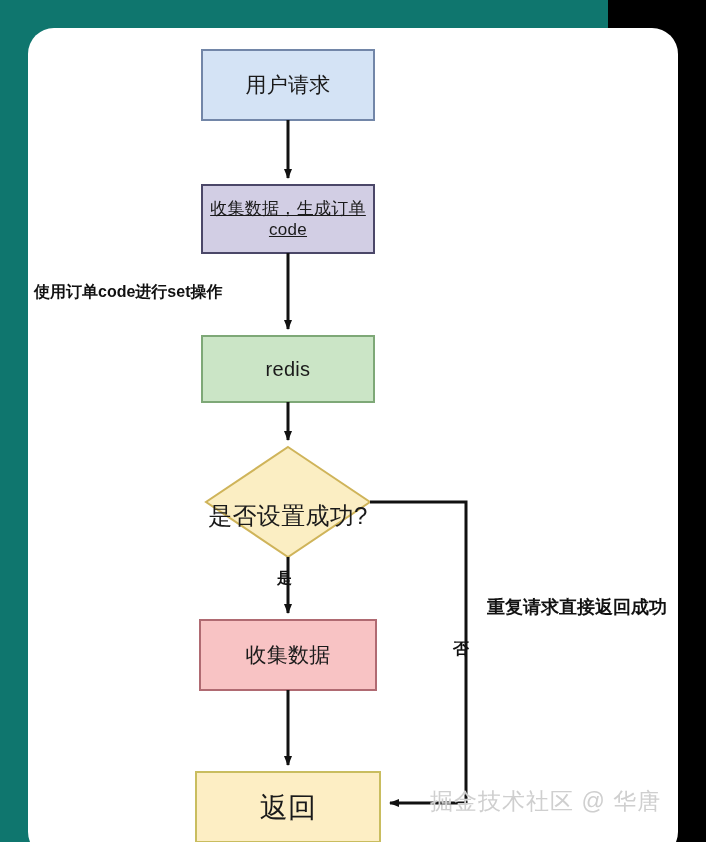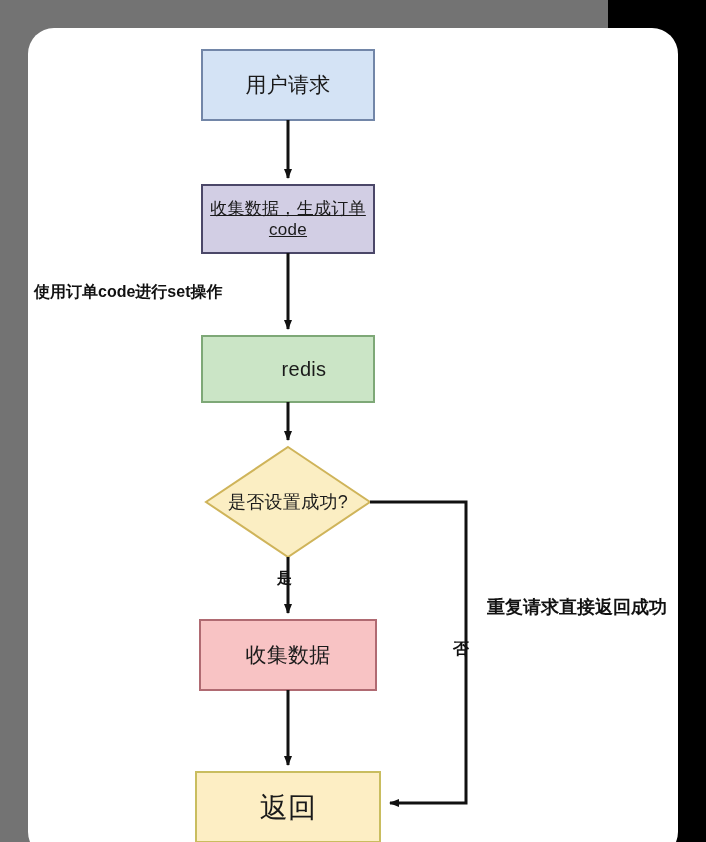--- a/index.html
+++ b/index.html
@@ -11,21 +11,21 @@
   body {
     width: 706px;
     height: 842px;
     overflow: hidden;
     font-family: "Liberation Sans", "DejaVu Sans", sans-serif;
   }
   #stage {
     position: relative;
     width: 608px;
     height: 842px;
-    background: #737373;
+    background: #0f766e;
   }
   
   #card {
     position: absolute;
     left: 28px;
     top: 28px;
     width: 650px;
     height: 830px;
     background: #ffffff;
     border-radius: 26px;
@@ -112,30 +112,31 @@
 
     <line x1="288" y1="690" x2="288" y2="765" stroke="#111111" stroke-width="3" marker-end="url(#arrowhead)"></line>
 
     <path d="M370,502 L466,502 L466,803 L390,803" fill="none" stroke="#111111" stroke-width="3" marker-end="url(#arrowhead-left)"></path>
   </svg>
 
   <div class="node-label" style="left:202px; top:50px; width:172px; height:70px; font-size:21px;">用户请求</div>
 
   <div class="node-label" style="left:206px; top:185px; width:164px; height:68px; font-size:17px;text-decoration:underline;">收集数据，生成订单 code</div>
 
-  <div class="node-label" style="left:202px; top:336px; width:172px; height:66px; font-size:20px;padding-left:16px;">redis</div>
+  <div class="node-label" style="left:202px; top:336px; width:172px; height:66px; font-size:20px;">redis</div>
 
-  <div class="node-label" style="left:206px; top:447px; width:164px; height:110px; font-size:18px;">是否设置成功?</div>
+  <div class="node-label" style="left:206px; top:461px; width:164px; height:110px; font-size:24px;">是否设置成功?</div>
 
   <div class="node-label" style="left:200px; top:620px; width:176px; height:70px; font-size:21px;">收集数据</div>
 
   <div class="node-label" style="left:196px; top:772px; width:184px; height:70px; font-size:28px;">返回</div>
 
   <div class="edge-label" style="left:34px; top:282px; font-size:16px;">使用订单code进行set操作</div>
 
   <div class="edge-label" style="left:277px; top:569px; font-size:15px;">是</div>
 
   <div class="edge-label vertical" style="left:450px; top:629px; font-size:16px;">否</div>
 
   <div class="edge-label" style="left:487px; top:562px; font-size:18px;margin-top:33px;">重复请求直接返回成功</div>
 
+  <div id="watermark">掘金技术社区 @ 华唐</div>
 
 </div>
 
 </body></html>

